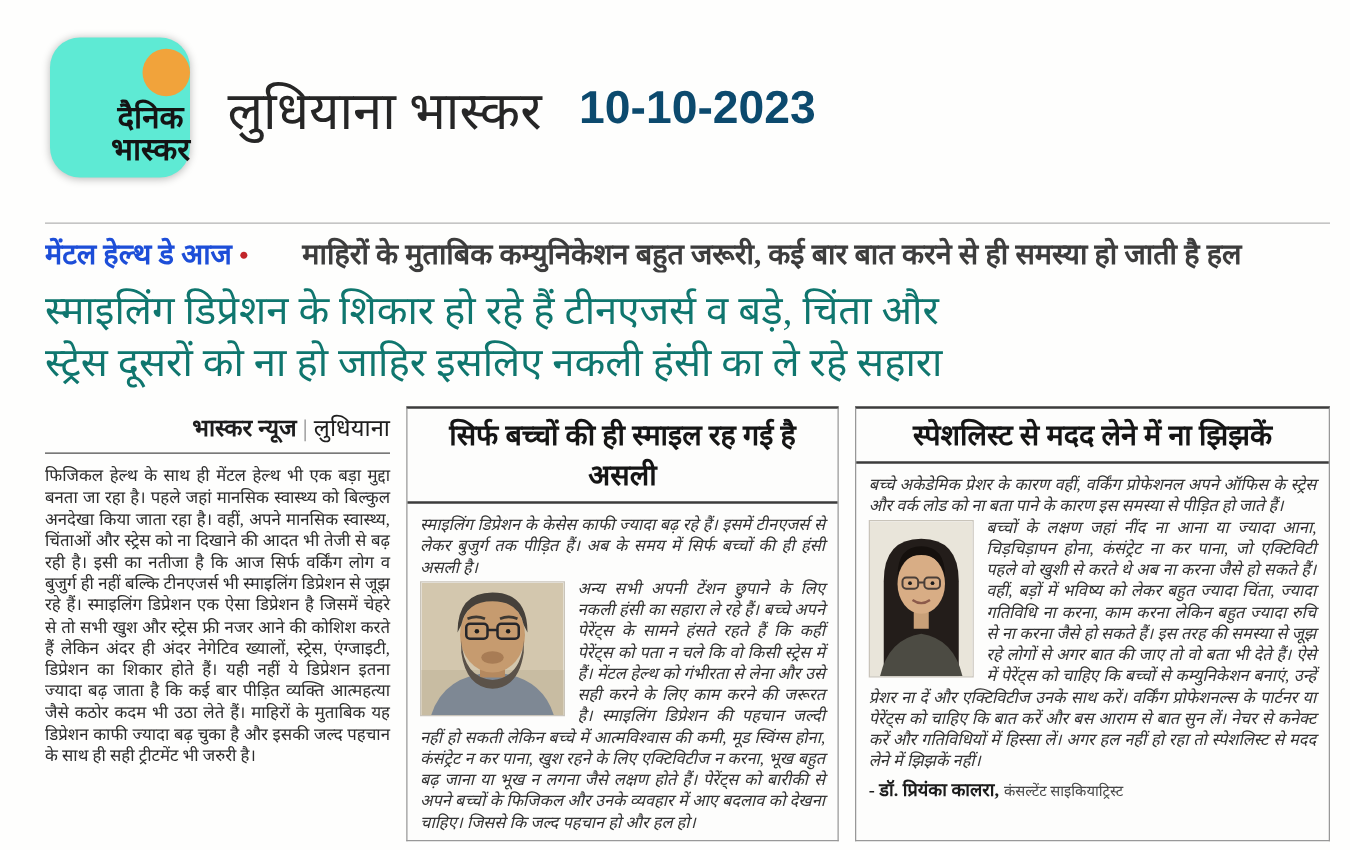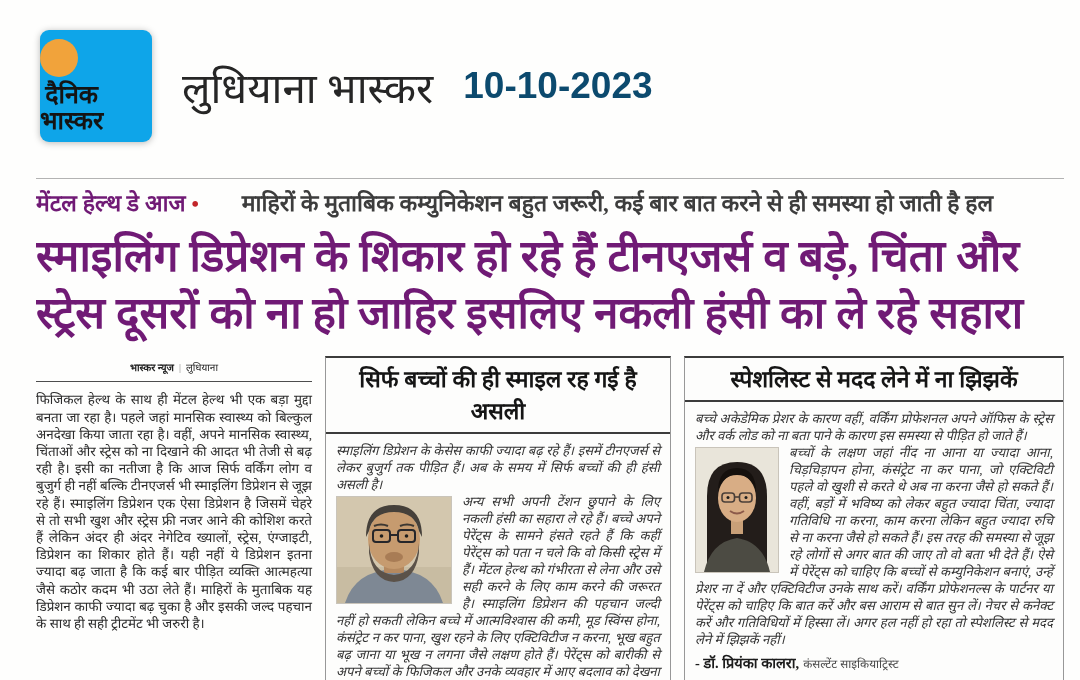--- a/index.html
+++ b/index.html
@@ -6,48 +6,48 @@
   html,body { width:1080px; height:680px; }
   body {
     font-family: "Liberation Serif", "DejaVu Serif", serif;
     background:#ffffff; color:#222;
   }
   .page { position:relative; width:1080px; height:680px; overflow:hidden; background:#fefefd; }
 
   
   .masthead { display:flex; align-items:center; gap:30px; padding:30px 40px 0 40px; }
   .logo {
-    width:112px; height:112px; border-radius:9px; background:#0ea5e9; flex:0 0 auto;
+    width:112px; height:112px; border-radius:24px; background:#5eead4; flex:0 0 auto;
     box-shadow:0 1px 7px rgba(0,0,0,.28);
-    display:flex; flex-direction:column; align-items:flex-start; justify-content:center;
+    display:flex; flex-direction:column; align-items:flex-end; justify-content:center;
   }
   .logo-sun { width:38px; height:38px; border-radius:50%; background:#f1a33b; margin-bottom:5px; }
   .logo-text { display:flex; flex-direction:column; text-align:center;
     font-weight:bold; font-size:25px; line-height:1.02; color:#141414;
     font-family:"Liberation Serif", serif; }
   .edition { font-size:42px; font-weight:normal; color:#262626; letter-spacing:0; }
   .m-date { font-size:37px; color:#0c4a6e; font-weight:600;
     font-family:"Liberation Sans","DejaVu Sans",sans-serif; }
 
   
   .top-rule { border:none; border-top:1px solid #b3b3b3; margin:36px 16px 0 36px; }
   .kicker { margin:7px 16px 0 36px; font-size:23px; white-space:nowrap; overflow:hidden; }
-  .kicker-tag { color:#701a75; font-weight:bold; }
+  .kicker-tag { color:#1d4ed8; font-weight:bold; }
   .kicker-bullet { color:#c2252a; font-size:21px; margin:0 7px 0 6px; font-weight:bold; }
   .kicker-text { color:#3d3d3d; font-weight:600;margin-left:36px; }
 
   
-  .headline { margin:10px 16px 0 36px; color:#701a75; font-weight:bold;
-    font-size:44px; line-height:1.3; }
+  .headline { margin:10px 16px 0 36px; color:#0f766e; font-weight:normal;
+    font-size:32px; line-height:1.3; }
   .hl-line { display:block; white-space:nowrap; overflow:hidden; }
 
   
   .columns { display:flex; align-items:stretch; gap:13px; margin:14px 16px 0 36px; }
   .col-left { width:276px; flex:0 0 auto; padding-top:2px; }
-  .byline { text-align:center; font-size:10px; color:#1e1e1e; padding:2px 0 7px;
+  .byline { text-align:right; font-size:19px; color:#1e1e1e; padding:2px 0 7px;
     border-bottom:1.5px solid #4d4d4d; margin-bottom:9px; }
   .byline-src { font-weight:bold; }
   .byline-sep { color:#8a8a8a; margin:0 5px; font-weight:normal; }
   .body-text { font-size:13.4px; line-height:17.2px; text-align:justify; color:#2c2c2c; }
 
   .expert-box { border:1px solid #989898; border-top:2px solid #3c3c3c; background:#fdfdfc; }
   .box-mid { width:346px; flex:0 0 auto; }
   .box-right { flex:1 1 auto; }
   .box-heading { text-align:center; font-size:23px; font-weight:bold; color:#151515;
     padding:4px 4px 6px; border-bottom:2px solid #3c3c3c; }

